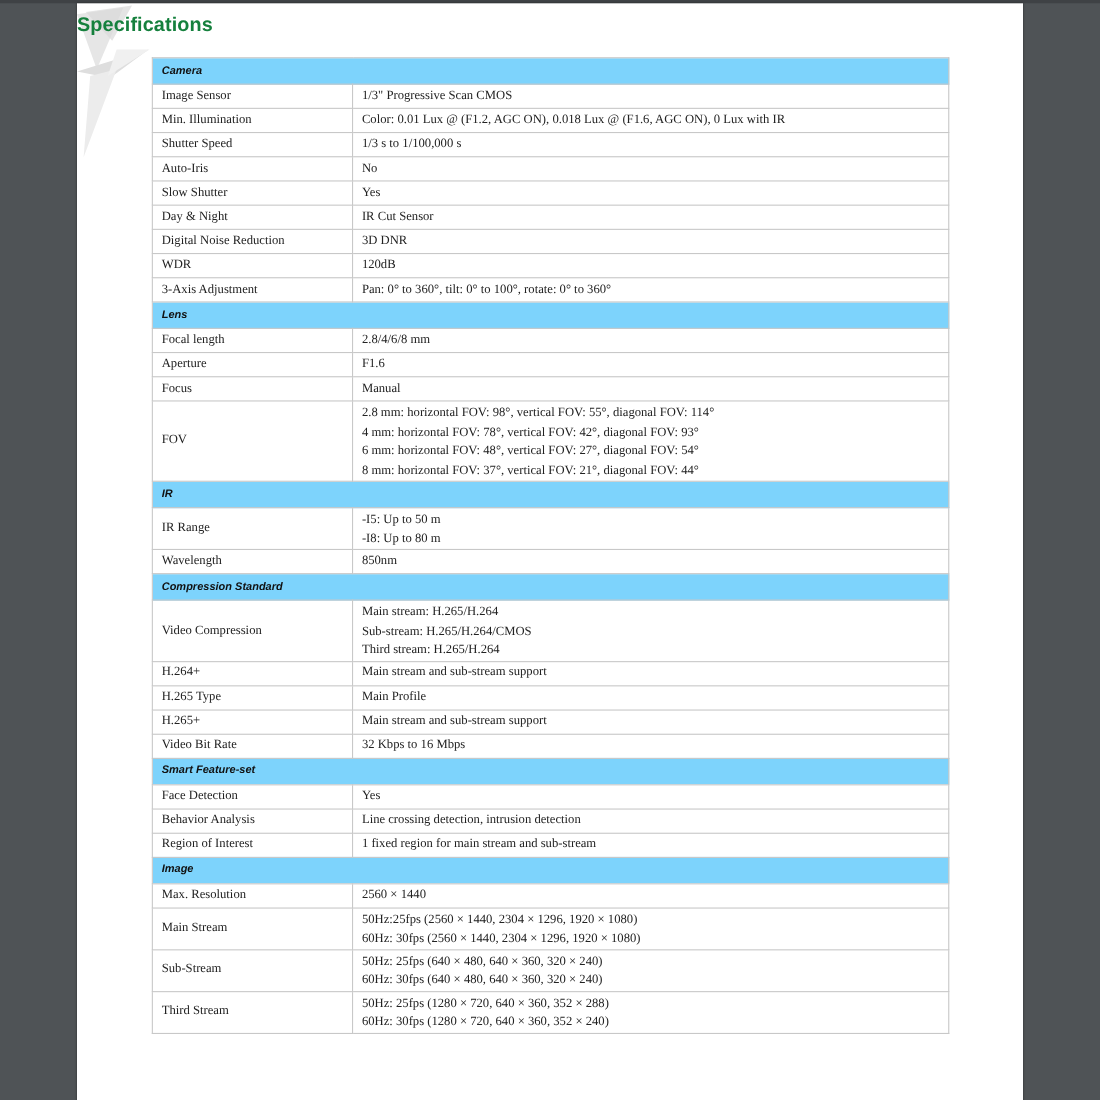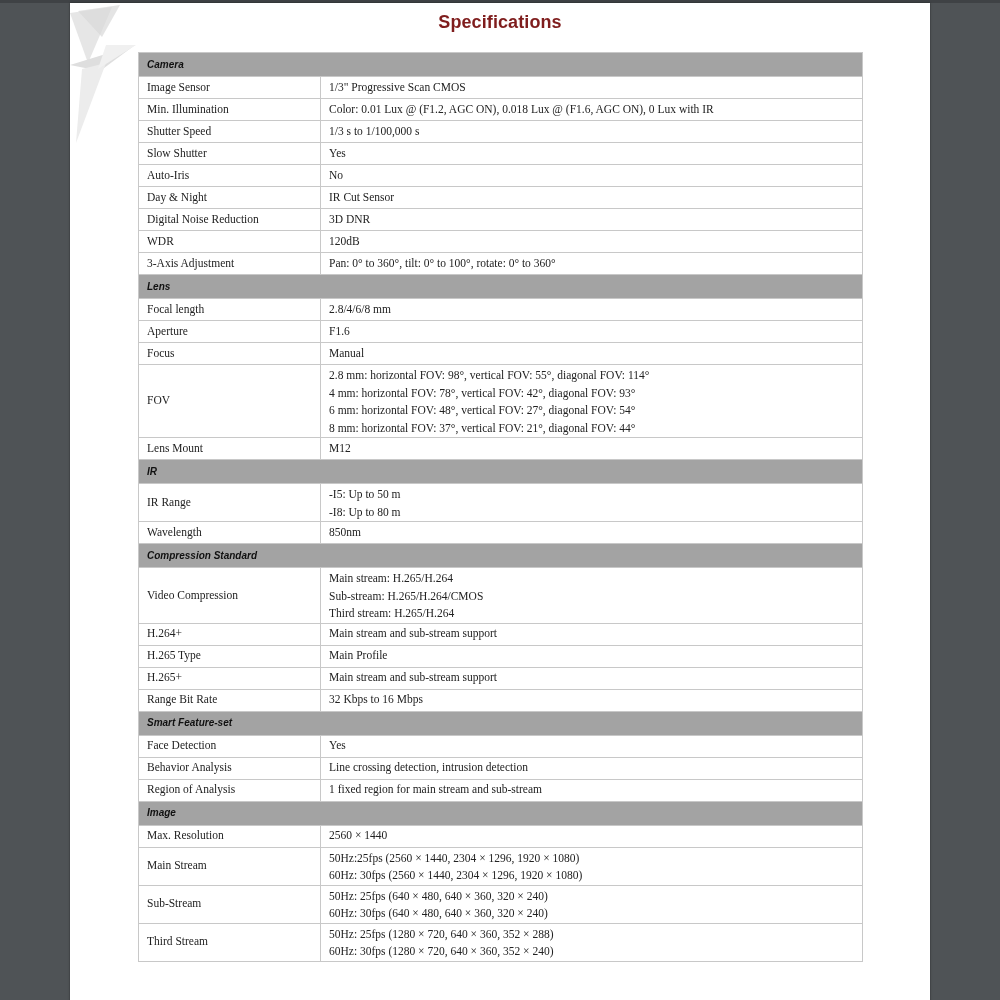--- a/index.html
+++ b/index.html
@@ -19,41 +19,41 @@
     .top-strip {
       position: absolute; left: 0; top: 0; width: 1000px; height: 3px;
       background: #3f4245;
     }
     .watermark {
       position: absolute; left: 0; top: 0; width: 70px; height: 150px;
     }
     .title {
       position: absolute;
       top: 9px; left: 0; width: 860px;
-      text-align: center;
-      font-size: 18px; font-weight: bold; color: #7f1d1d;
+      text-align: left;
+      font-size: 18px; font-weight: bold; color: #15803d;
       letter-spacing: 0.1px;
     }
     table.spec {
       position: absolute;
       left: 68px; top: 49px;
       width: 725px;
       border-collapse: collapse;
       font-size: 11.5px;
       color: #222;
     }
     table.spec td {
       border: 1px solid #c8c8c8;
       padding: 0 8px;
       vertical-align: middle;
       line-height: 17.5px;
     }
     table.spec td.label { width: 182px; }
     tr.section td {
-      background: #a3a3a3;
+      background: #7dd3fc;
       font-weight: bold;
       font-style: italic;
       font-size: 10px;
       height: 24px;
       color: #111;
     }
     tr.row td { height: 22px; font-family: Liberation Serif, serif; }
     tr.row td.multi { padding-top: 2px; padding-bottom: 0; }
     .line { display: block; }
   </style>
@@ -90,29 +90,29 @@
             <span class="line">Color: 0.01 Lux @ (F1.2, AGC ON), 0.018 Lux @ (F1.6, AGC ON), 0 Lux with IR</span>
           </td>
         </tr>
         <tr class="row">
           <td class="label">Shutter Speed</td>
           <td>
             <span class="line">1/3 s to 1/100,000 s</span>
           </td>
         </tr>
         <tr class="row">
+          <td class="label">Auto-Iris</td>
+          <td>
+            <span class="line">No</span>
+          </td>
+        </tr>
+        <tr class="row">
           <td class="label">Slow Shutter</td>
           <td>
             <span class="line">Yes</span>
-          </td>
-        </tr>
-        <tr class="row">
-          <td class="label">Auto-Iris</td>
-          <td>
-            <span class="line">No</span>
           </td>
         </tr>
         <tr class="row">
           <td class="label">Day &amp; Night</td>
           <td>
             <span class="line">IR Cut Sensor</span>
           </td>
         </tr>
         <tr class="row">
           <td class="label">Digital Noise Reduction</td>
@@ -155,26 +155,20 @@
         </tr>
         <tr class="row">
           <td class="label">FOV</td>
           <td class="multi">
             <span class="line">2.8 mm: horizontal FOV: 98°, vertical FOV: 55°, diagonal FOV: 114°</span>
             <span class="line">4 mm: horizontal FOV: 78°, vertical FOV: 42°, diagonal FOV: 93°</span>
             <span class="line">6 mm: horizontal FOV: 48°, vertical FOV: 27°, diagonal FOV: 54°</span>
             <span class="line">8 mm: horizontal FOV: 37°, vertical FOV: 21°, diagonal FOV: 44°</span>
           </td>
         </tr>
-        <tr class="row">
-          <td class="label">Lens Mount</td>
-          <td>
-            <span class="line">M12</span>
-          </td>
-        </tr>
         <tr class="section">
           <td colspan="2">IR</td>
         </tr>
         <tr class="row">
           <td class="label">IR Range</td>
           <td class="multi">
             <span class="line">-I5: Up to 50 m</span>
             <span class="line">-I8: Up to 80 m</span>
           </td>
         </tr>
@@ -207,42 +201,42 @@
             <span class="line">Main Profile</span>
           </td>
         </tr>
         <tr class="row">
           <td class="label">H.265+</td>
           <td>
             <span class="line">Main stream and sub-stream support</span>
           </td>
         </tr>
         <tr class="row">
-          <td class="label">Range Bit Rate</td>
+          <td class="label">Video Bit Rate</td>
           <td>
             <span class="line">32 Kbps to 16 Mbps</span>
           </td>
         </tr>
         <tr class="section">
           <td colspan="2">Smart Feature-set</td>
         </tr>
         <tr class="row">
           <td class="label">Face Detection</td>
           <td>
             <span class="line">Yes</span>
           </td>
         </tr>
         <tr class="row">
           <td class="label">Behavior Analysis</td>
           <td>
             <span class="line">Line crossing detection, intrusion detection</span>
           </td>
         </tr>
         <tr class="row">
-          <td class="label">Region of Analysis</td>
+          <td class="label">Region of Interest</td>
           <td>
             <span class="line">1 fixed region for main stream and sub-stream</span>
           </td>
         </tr>
         <tr class="section">
           <td colspan="2">Image</td>
         </tr>
         <tr class="row">
           <td class="label">Max. Resolution</td>
           <td>

